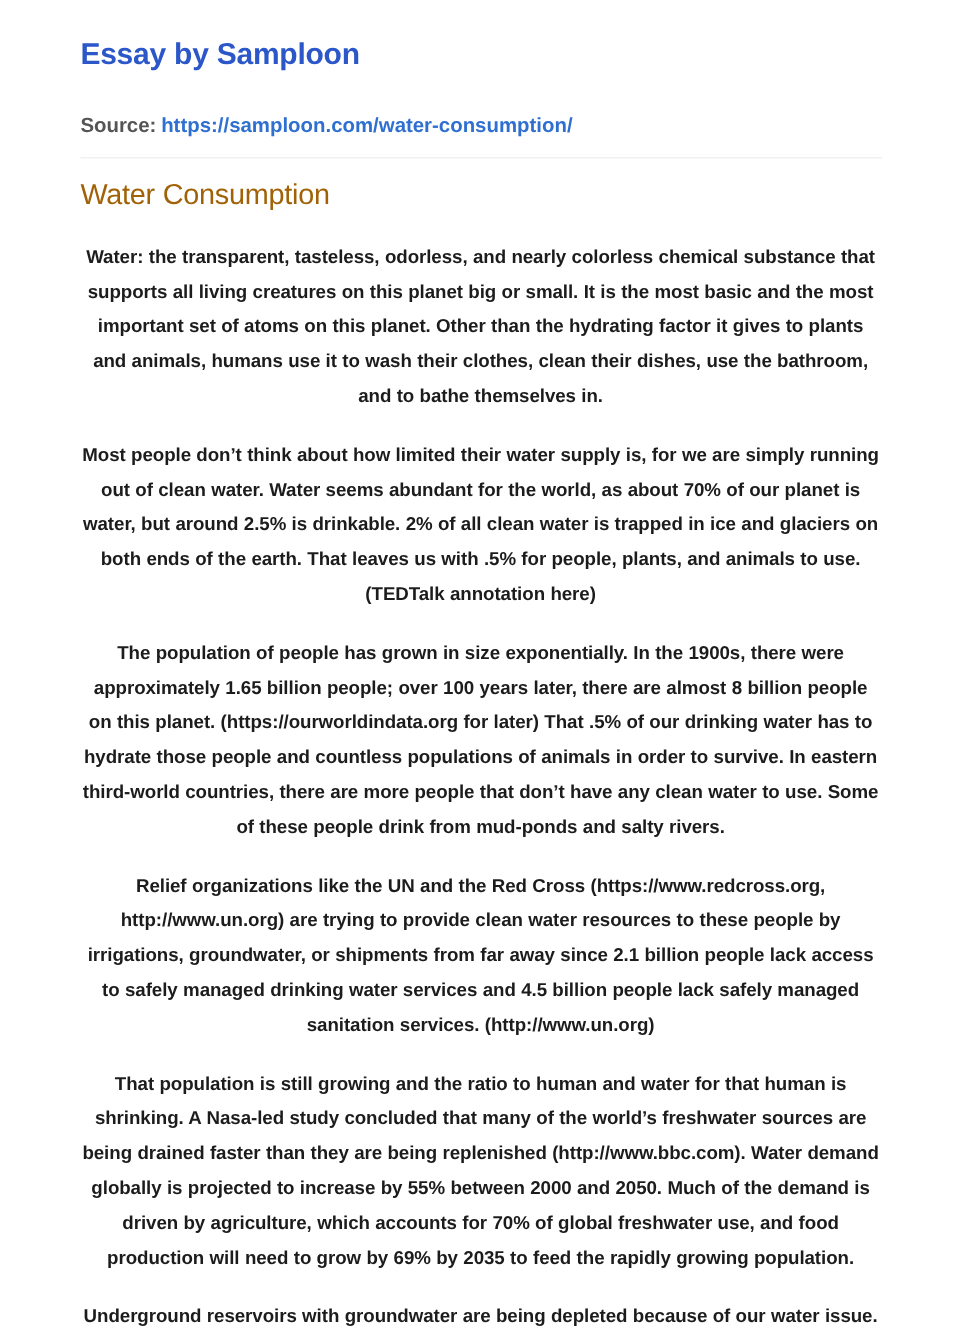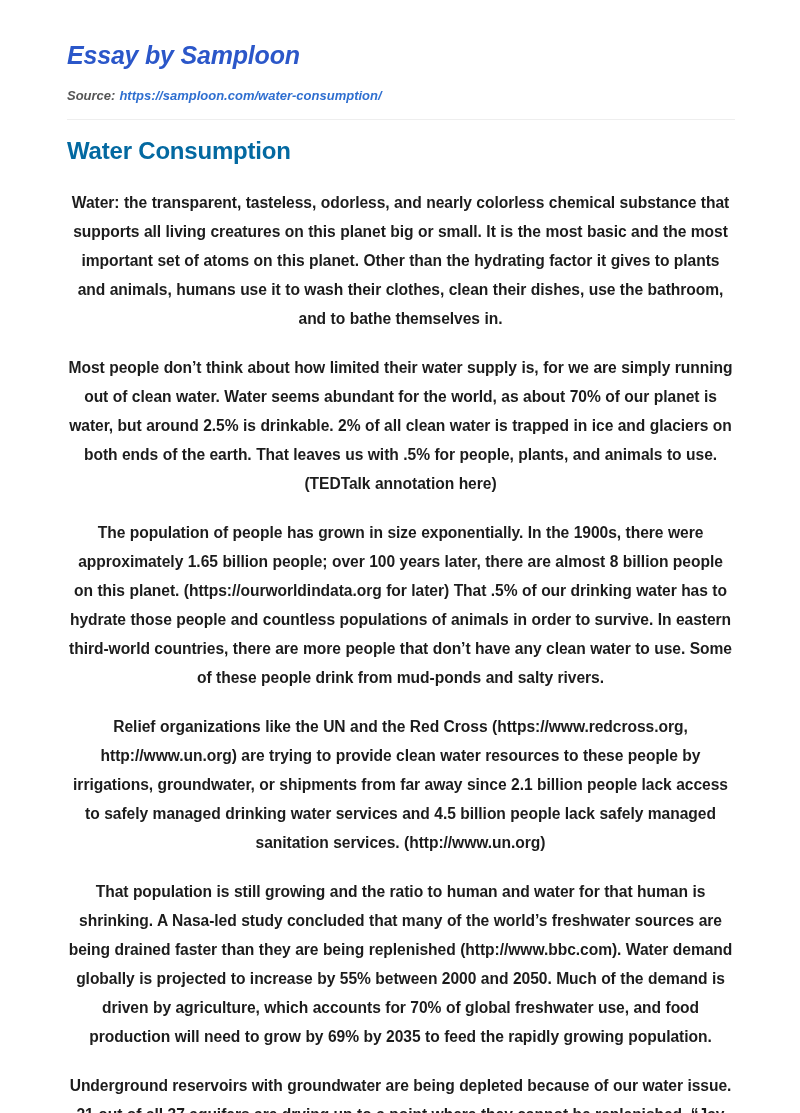--- a/index.html
+++ b/index.html
@@ -16,35 +16,34 @@
   }
   .page {
     width: 800px;
     min-height: 1113px;
     box-sizing: border-box;
     padding: 0;
     position: relative;
     background: #ffffff;
   }
   .header {
-    padding: 40px 65px 0 67px;
-    font-style: italic;
+    padding: 30px 65px 0 67px;
   }
   .brand-title {
     font-size: 25px;
     font-weight: 700;
     color: #2b57c9;
     letter-spacing: -0.2px;
     line-height: 1.2;
     margin: 0;
     padding: 0;
   }
   .source-line {
-    margin-top: 17px;
-    font-size: 13px;
+    margin-top: 33px;
+    font-size: 17px;
     line-height: 1.4;
     font-weight: 600;
     color: #555555;
     white-space: nowrap;
   }
   .source-label {
     color: #555555;
     font-weight: 600;
   }
   .source-url {
@@ -58,22 +57,22 @@
     height: 1px;
     background: #eeeeee;
     border: 0;
     width: 668px;
   }
   .article {
     padding: 0 67px 0 67px;
   }
   .article-title {
     font-size: 24px;
-    font-weight: 700;
-    color: #0369a1;
+    font-weight: 400;
+    color: #a16207;
     letter-spacing: -0.2px;
     margin: 16px 0 0 0;
     line-height: 1.25;
   }
   .body-copy {
     margin-top: 22px;
     width: 667px;
   }
   .body-copy p {
     font-size: 15.6px;

